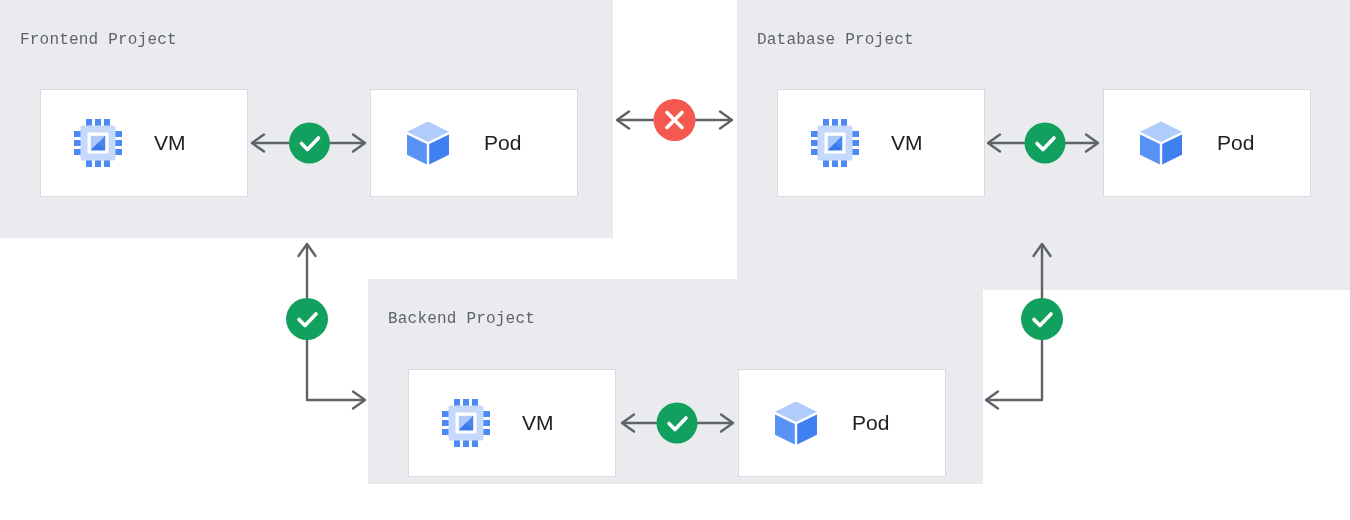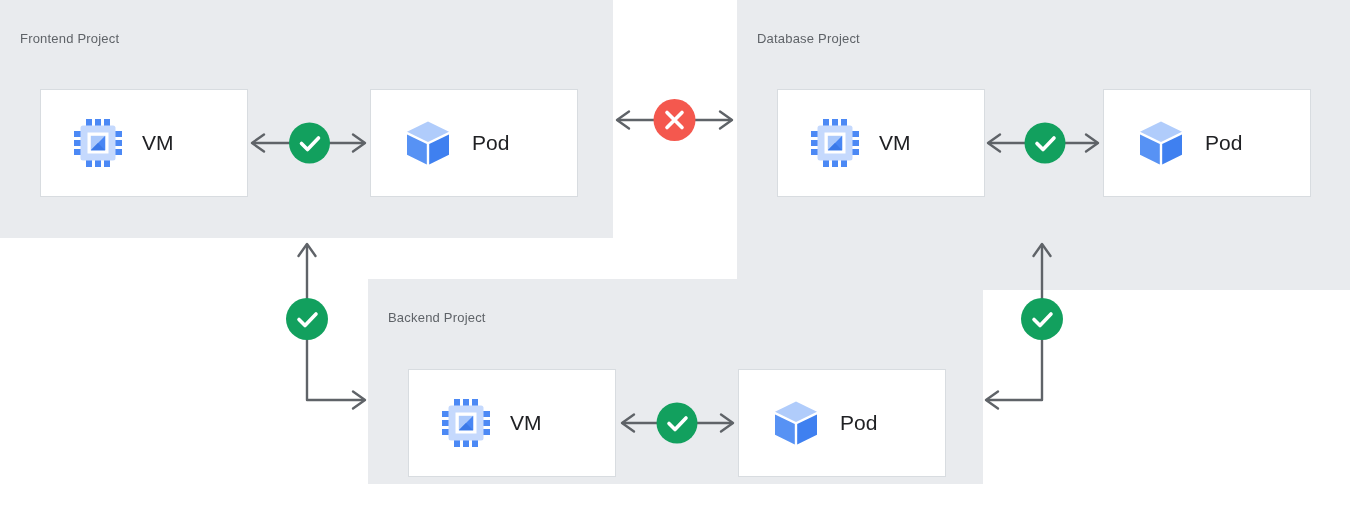--- a/index.html
+++ b/index.html
@@ -4,27 +4,28 @@
 <style>
   html,body{margin:0;padding:0;background:#fff;}
   #stage{
     position:relative;width:1350px;height:520px;overflow:hidden;
     background:var(--page_bg,#fff);
     font-family:"Liberation Sans", sans-serif;
   }
   .panel{position:absolute;background:var(--panel_bg,#e9ebee);}
   .panel-title{
     position:absolute;left:20px;top:31px;margin:0;
-    font-size:13px;font-weight:400;letter-spacing:.2px;
+    font-size:16px;font-weight:400;letter-spacing:.2px;
     color:var(--title_text,#5f6368);
+    font-family:Liberation Mono, monospace;
   }
   .node{
     position:absolute;width:208px;height:108px;box-sizing:border-box;
     background:var(--node_bg,#fff);border:1px solid var(--node_border,#d8dce0);
-    display:flex;align-items:center;padding-left:33px;gap:20px;
+    display:flex;align-items:center;padding-left:33px;gap:32px;
   }
   .node-icon{width:48px;height:48px;flex:none;display:block;}
   .node-label{font-size:21px;color:var(--label_text,#202124);}
   .overlay{position:absolute;left:0;top:0;pointer-events:none;}
   .ln,.ah{fill:none;stroke:var(--arrow,#5f6368);stroke-width:2.4px;stroke-linejoin:round;stroke-linecap:round;}
   circle.ok{fill:var(--status_ok,#12a05e);}
   circle.blocked{fill:var(--status_blocked,#f4584e);}
   .mk{fill:none;stroke:#ffffff;stroke-width:3.6px;stroke-linecap:round;stroke-linejoin:round;}
   
   .chip-pin{fill:var(--chip_pin,#4c89f5);}

